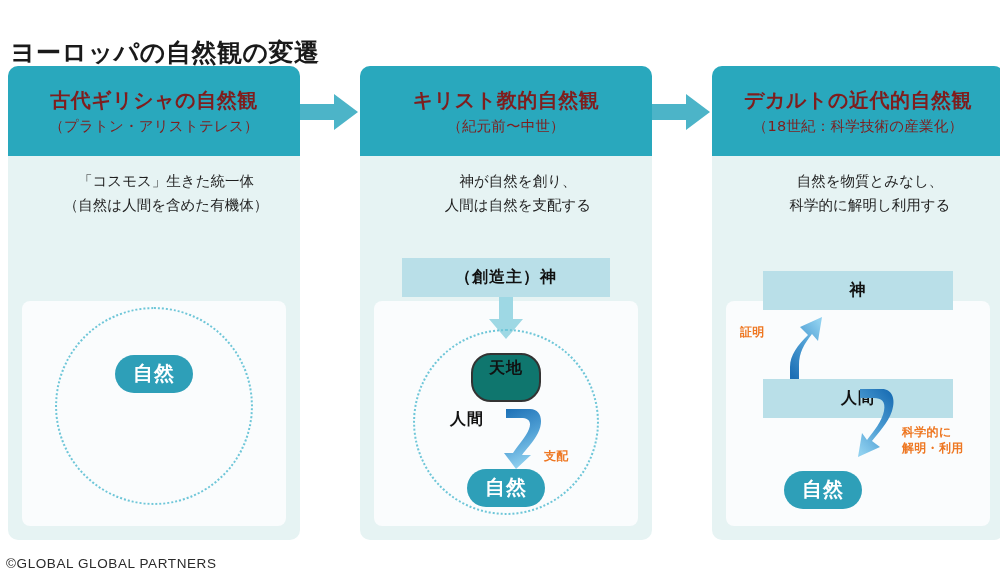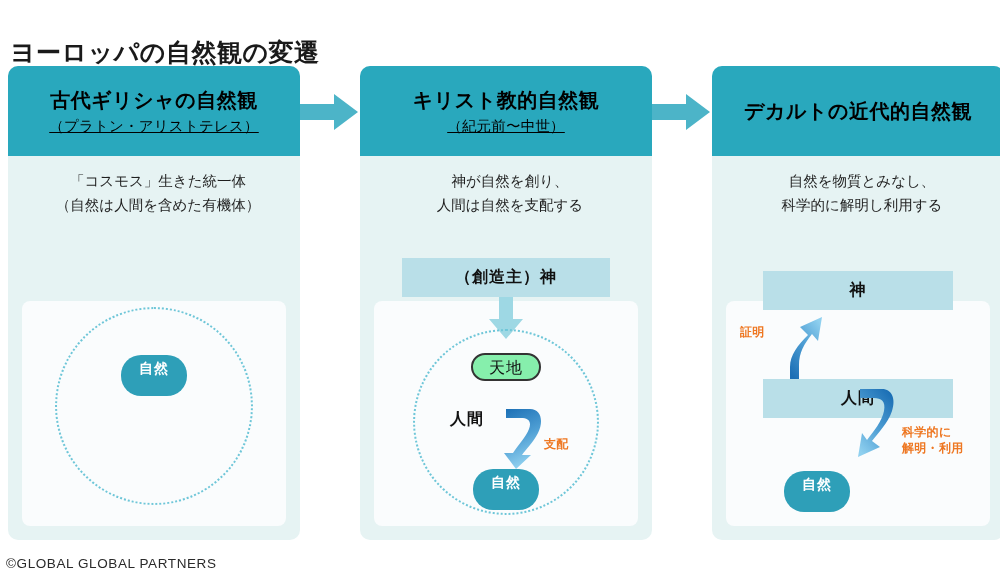--- a/index.html
+++ b/index.html
@@ -43,39 +43,38 @@
     position: absolute;
     left: 0; top: 0;
     width: 100%;
     height: 90px;
     background: #29a8bd;
     border-radius: 10px 10px 0 0;
     display: flex;
     flex-direction: column;
     align-items: center;
     justify-content: center;
-    color: #000000;
+    color: #7f1d1d;
   }
   .panel-title {
     font-size: 20px;
     font-weight: bold;
     letter-spacing: 0.5px;
     white-space: nowrap;
   }
   .panel-subtitle {
     font-size: 14.5px;
     margin-top: 3px;
     letter-spacing: 0.2px;
     white-space: nowrap;
-    text-decoration: underline;
   }
 
   .panel-lead {
     position: absolute;
-    left: 4px;
+    left: 12px;
     top: 104px;
     width: 100%;
     text-align: center;
     font-size: 14.5px;
     line-height: 1.65;
     color: #1f1f1f;
     white-space: pre-line;
   }
 
   
@@ -95,36 +94,36 @@
     left: 50%;
     transform: translateX(-50%);
     border-radius: 50%;
     border: 2px dotted #6ec6d8;
   }
 
   
   .pill-nature {
     background: #2e9fb8;
     color: #ffffff;
-    font-size: 14px;
+    font-size: 20px;
     font-weight: bold;
     border-radius: 20px;
-    padding: 5px 18px 18px;
+    padding: 5px 18px 6px;
     display: inline-block;
     letter-spacing: 1px;
     white-space: nowrap;
   }
   .pill-outline {
-    background: #86efac;
+    background: #0f766e;
     color: #111111;
     font-size: 16px;
-    font-weight: normal;
+    font-weight: bold;
     border: 2px solid #333333;
     border-radius: 20px;
-    padding: 3px 16px 0;
+    padding: 3px 16px 21px;
     display: inline-block;
     letter-spacing: 1px;
     white-space: nowrap;
   }
   .box-blue {
     background: #b9dfe8;
     color: #111111;
     font-size: 16px;
     font-weight: bold;
     text-align: center;
@@ -237,37 +236,38 @@
       <defs>
         <linearGradient id="gradDom" x1="0" y1="0" x2="0.3" y2="1">
           <stop offset="0%" stop-color="#1b6fb5"></stop>
           <stop offset="55%" stop-color="#4f9fd4"></stop>
           <stop offset="100%" stop-color="#8fd0ef"></stop>
         </linearGradient>
       </defs>
       <path d="M6,4 L30,4 C41,4 44,16 38,28 C33,38 26,44 22,50 L31,50 L16,64 L4,48 L13,48 C18,40 26,32 29,24 C32,16 28,13 21,13 L6,13 Z" fill="url(#gradDom)"></path>
     </svg>
 
-    <div class="arrow-label" style="left:170px; top:137px;font-family:Liberation Mono, monospace;">支配</div>
+    <div class="arrow-label" style="left:170px; top:148px;">支配</div>
 
     <div class="centered" style="top:168px;">
       <span class="pill-nature">自然</span>
     </div>
   </div>
 </div>
 
 <div class="connector" id="connector-1">
   <svg width="58" height="36" viewBox="0 0 58 36">
     <path d="M0,10 L34,10 L34,0 L58,18 L34,36 L34,26 L0,26 Z" fill="#4cb4c8"></path>
   </svg>
 </div>
 
 <div class="panel" id="panel-2">
   <div class="panel-header">
     <div class="panel-title">デカルトの近代的自然観</div>
+    <div class="panel-subtitle">（18世紀：科学技術の産業化）</div>
   </div>
   <div class="panel-lead">自然を物質とみなし、
 科学的に解明し利用する</div>
 
   <div class="inner-card">
 
     <div class="box-blue centered" style="top:-30px; width:190px;">神</div>
 
     <svg style="position:absolute; left:56px; top:14px;" width="52" height="70" viewBox="0 0 52 70">
       <defs>

